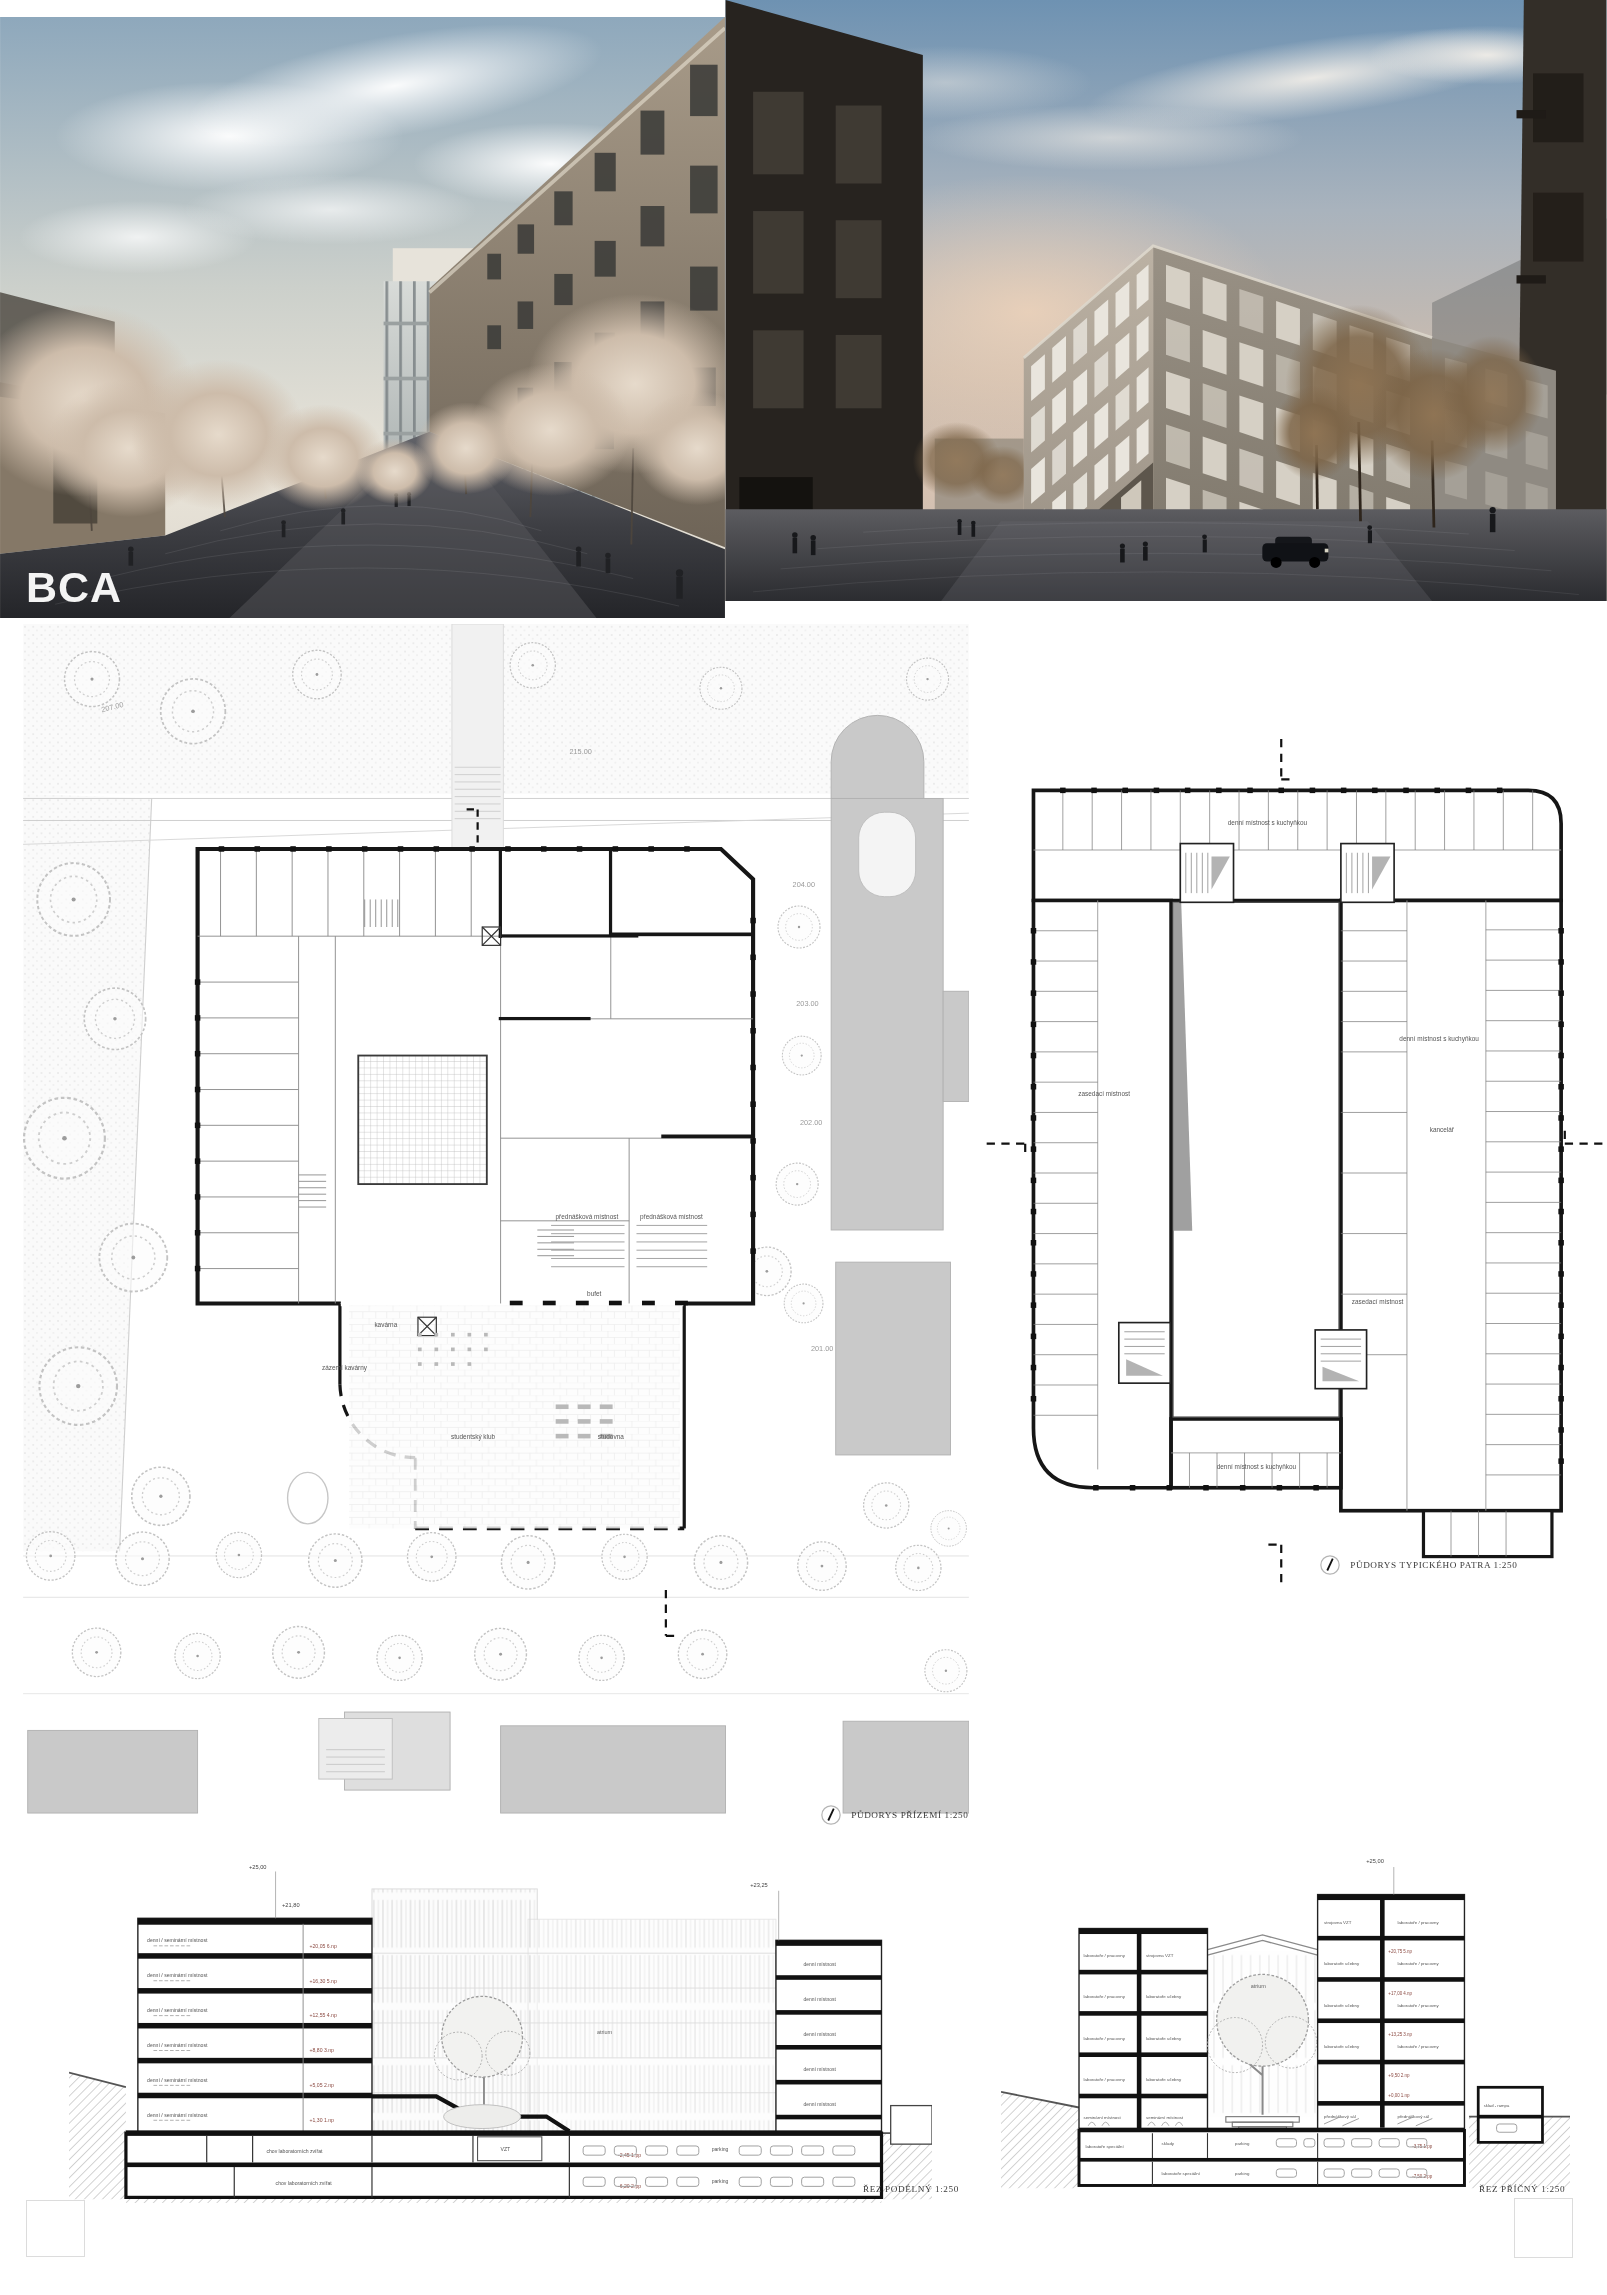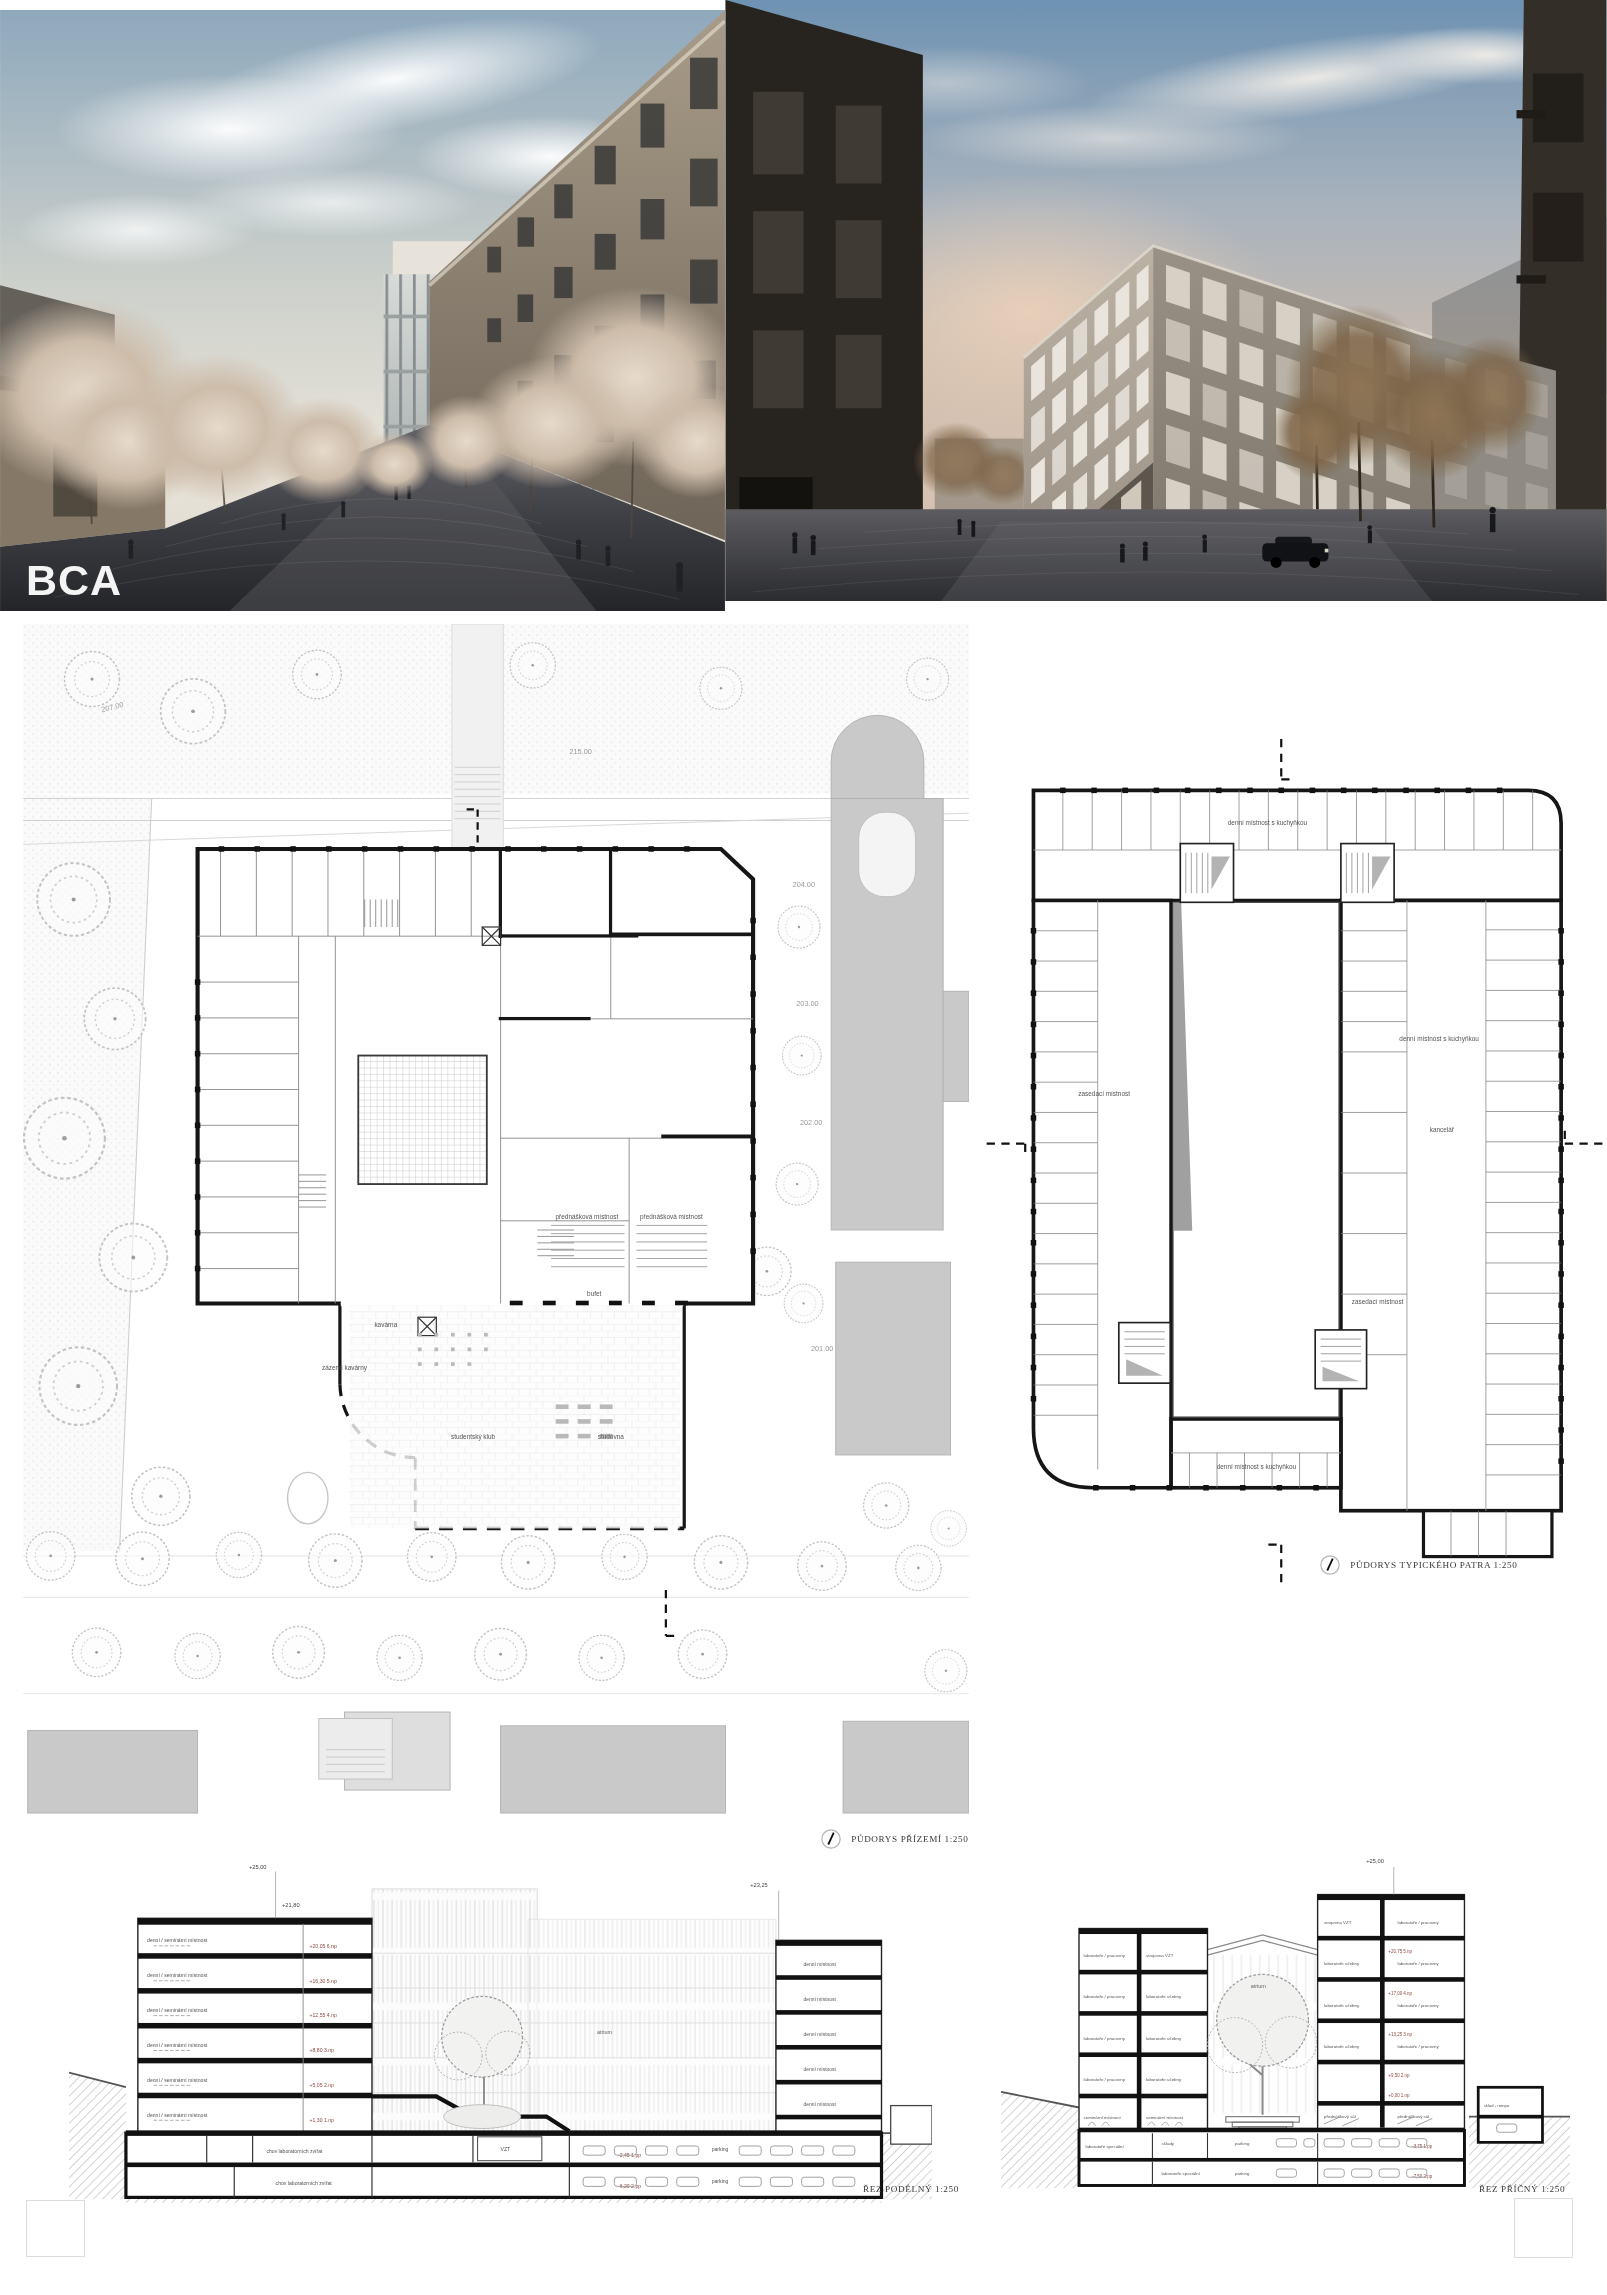--- a/index.html
+++ b/index.html
@@ -12,21 +12,21 @@
   #team-mark{font-size:43px;font-weight:bold;color:#f4f4f4;letter-spacing:0.9px;line-height:1;}
   #board-title{width:100%;text-align:center;font-size:27.5px;font-weight:bold;color:#1b1b1b;
                transform:scaleX(.82);letter-spacing:0.5px;}
   .corner-box{border:1.4px solid #dcdcdc;background:#fff;}
 </style>
 </head>
 <body>
 
 <div id="board">
 
-  <div class="abs" style="left:0;top:10px;width:725px;height:601px;">
+  <div class="abs" style="left:0;top:17px;width:725px;height:601px;">
     <svg width="725" height="601" viewBox="0 0 790 655">
       <defs>
         <linearGradient id="lr-sky" x1="0" y1="0" x2="0" y2="1">
           <stop offset="0" stop-color="#8ea8bc"></stop>
             <stop offset="0.45" stop-color="#ccd0cb"></stop>
           <stop offset="0.75" stop-color="#e9e4d9"></stop>
             <stop offset="1" stop-color="#dcd7cd"></stop>
         </linearGradient>
         <radialGradient id="lr-cloud">
             <stop offset="0" stop-color="#ffffff" stop-opacity=".95"></stop>
@@ -1050,21 +1050,21 @@
       </g>
       <g>
         <rect x="520" y="268" width="70" height="60" fill="#fff" stroke="#111" stroke-width="3"></rect>
         <rect x="520" y="298" width="70" height="4" fill="#111"></rect>
         <text x="526" y="290" fill="#555" font-size="4.6">sklad - rampa</text>
         <rect x="540" y="308" width="22" height="9" rx="3" stroke="#9a9a9a" fill="none" stroke-width="1"></rect>
       </g>
     </svg>
   </div>
 
-  <div class="abs caption" style="left:820px;top:1804px;margin-top:24px;">
+  <div class="abs caption" style="left:820px;top:1804px;">
     <svg width="22" height="22" viewBox="0 0 24 24">
       <circle cx="12" cy="12" r="10" fill="#fff" stroke="#b5b5b5" stroke-width="1.3"></circle>
       <line x1="9" y1="18" x2="15" y2="5" stroke="#111" stroke-width="2"></line>
     </svg>
     <span class="ctext">PŮDORYS PŘÍZEMÍ 1:250</span>
   </div>
 
   <div class="abs caption" style="left:1319px;top:1554px;">
     <svg width="22" height="22" viewBox="0 0 24 24">
       <circle cx="12" cy="12" r="10" fill="#fff" stroke="#b5b5b5" stroke-width="1.3"></circle>

